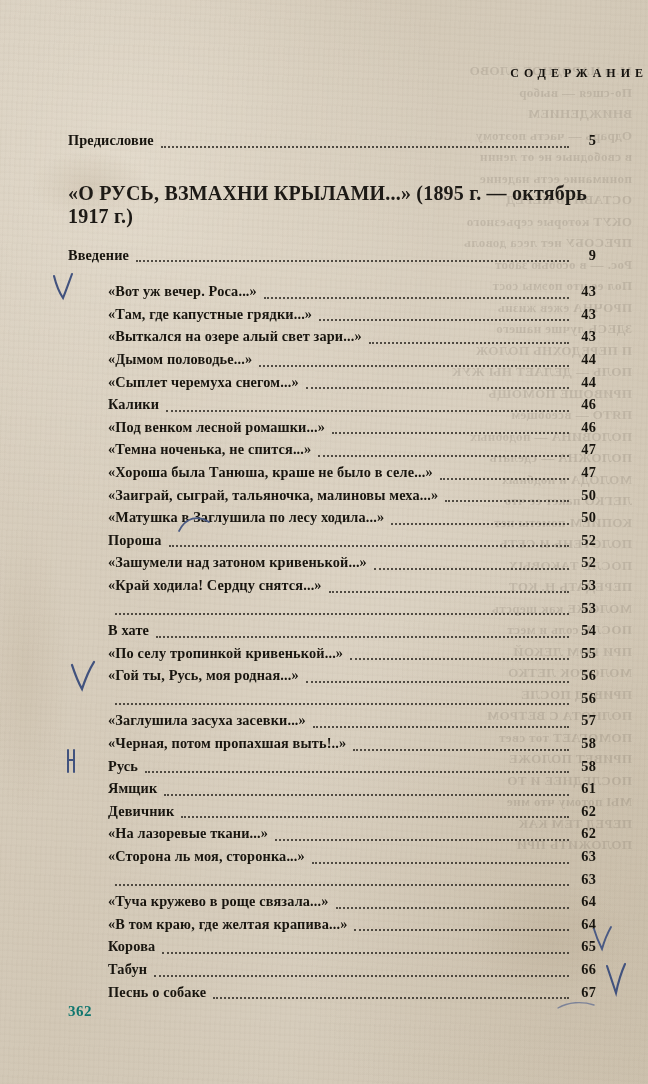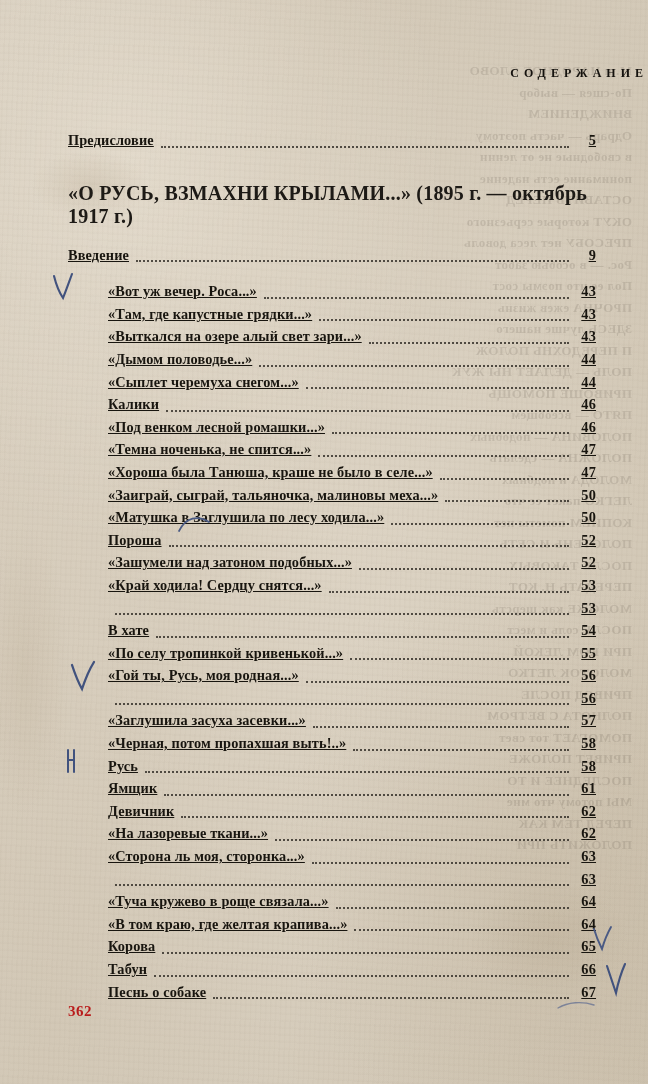--- a/index.html
+++ b/index.html
@@ -69,21 +69,20 @@
     margin: 48px 0 0 0;
     padding: 0 52px 0 68px;
   }
   .entry {
     display: flex;
     align-items: flex-end;
     font-size: 14.3px;
     line-height: 22.6px;
     color: #18150f;
     white-space: nowrap;
-    text-decoration: underline;
   }
   .entry .label {
     font-weight: bold;
     letter-spacing: 0.15px;
   }
   .entry .leader {
     flex: 1 1 auto;
     margin: 0 5px 4px 7px;
     border-bottom: 2px dotted #2a2620;
     opacity: 0.78;
@@ -110,21 +109,21 @@
     letter-spacing: 0.2px;
     white-space: normal;
     max-width: 520px;
   }
   .folio {
     position: absolute;
     left: 68px;
     top: 1003px;
     font-size: 15px;
     font-weight: bold;
-    color: #b91c1c;
+    color: #0f766e;
     letter-spacing: 0.5px;
     z-index: 4;
   }
   
   .mark {
     position: absolute;
     z-index: 5;
     pointer-events: none;
   }
   .mark svg { display: block; overflow: visible; }
@@ -252,21 +251,21 @@
         <span class="label">«Матушка в Заглушила по лесу ходила...»</span>
         <span class="leader"></span>
         <span class="page-num">50</span>
       </div>
       <div class="entry indent">
         <span class="label">Пороша</span>
         <span class="leader"></span>
         <span class="page-num">52</span>
       </div>
       <div class="entry indent">
-        <span class="label">«Зашумели над затоном подобных...»</span>
+        <span class="label">«Зашумели над затоном кривенькой...»</span>
         <span class="leader"></span>
         <span class="page-num">52</span>
       </div>
       <div class="entry indent">
         <span class="label">«Край ходила! Сердцу снятся...»</span>
         <span class="leader"></span>
         <span class="page-num">53</span>
       </div>
       <div class="entry indent">
         <span class="leader"></span>

